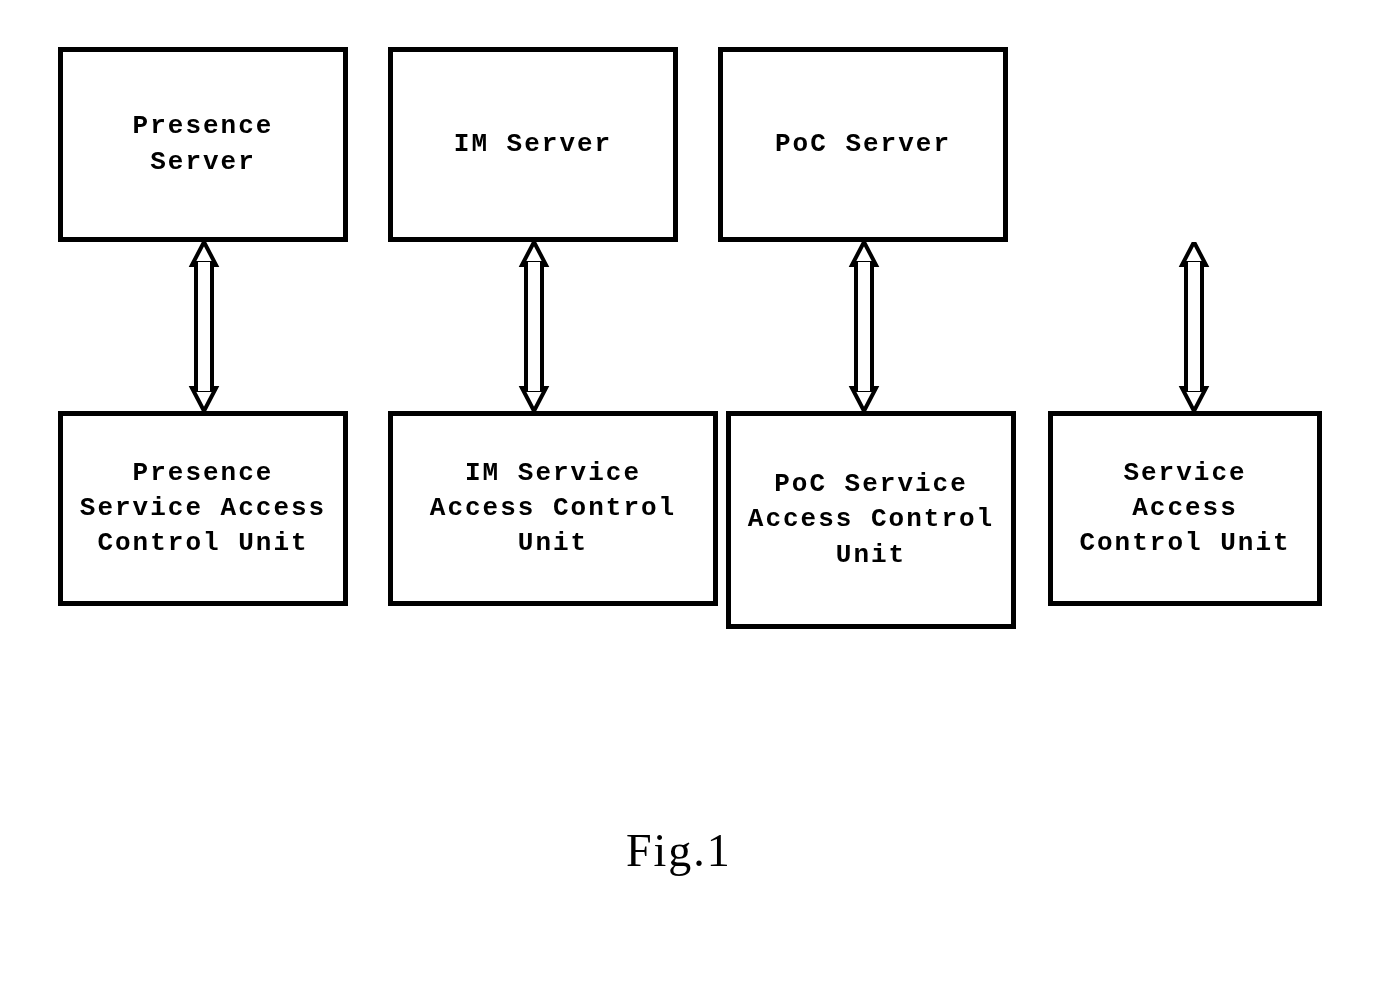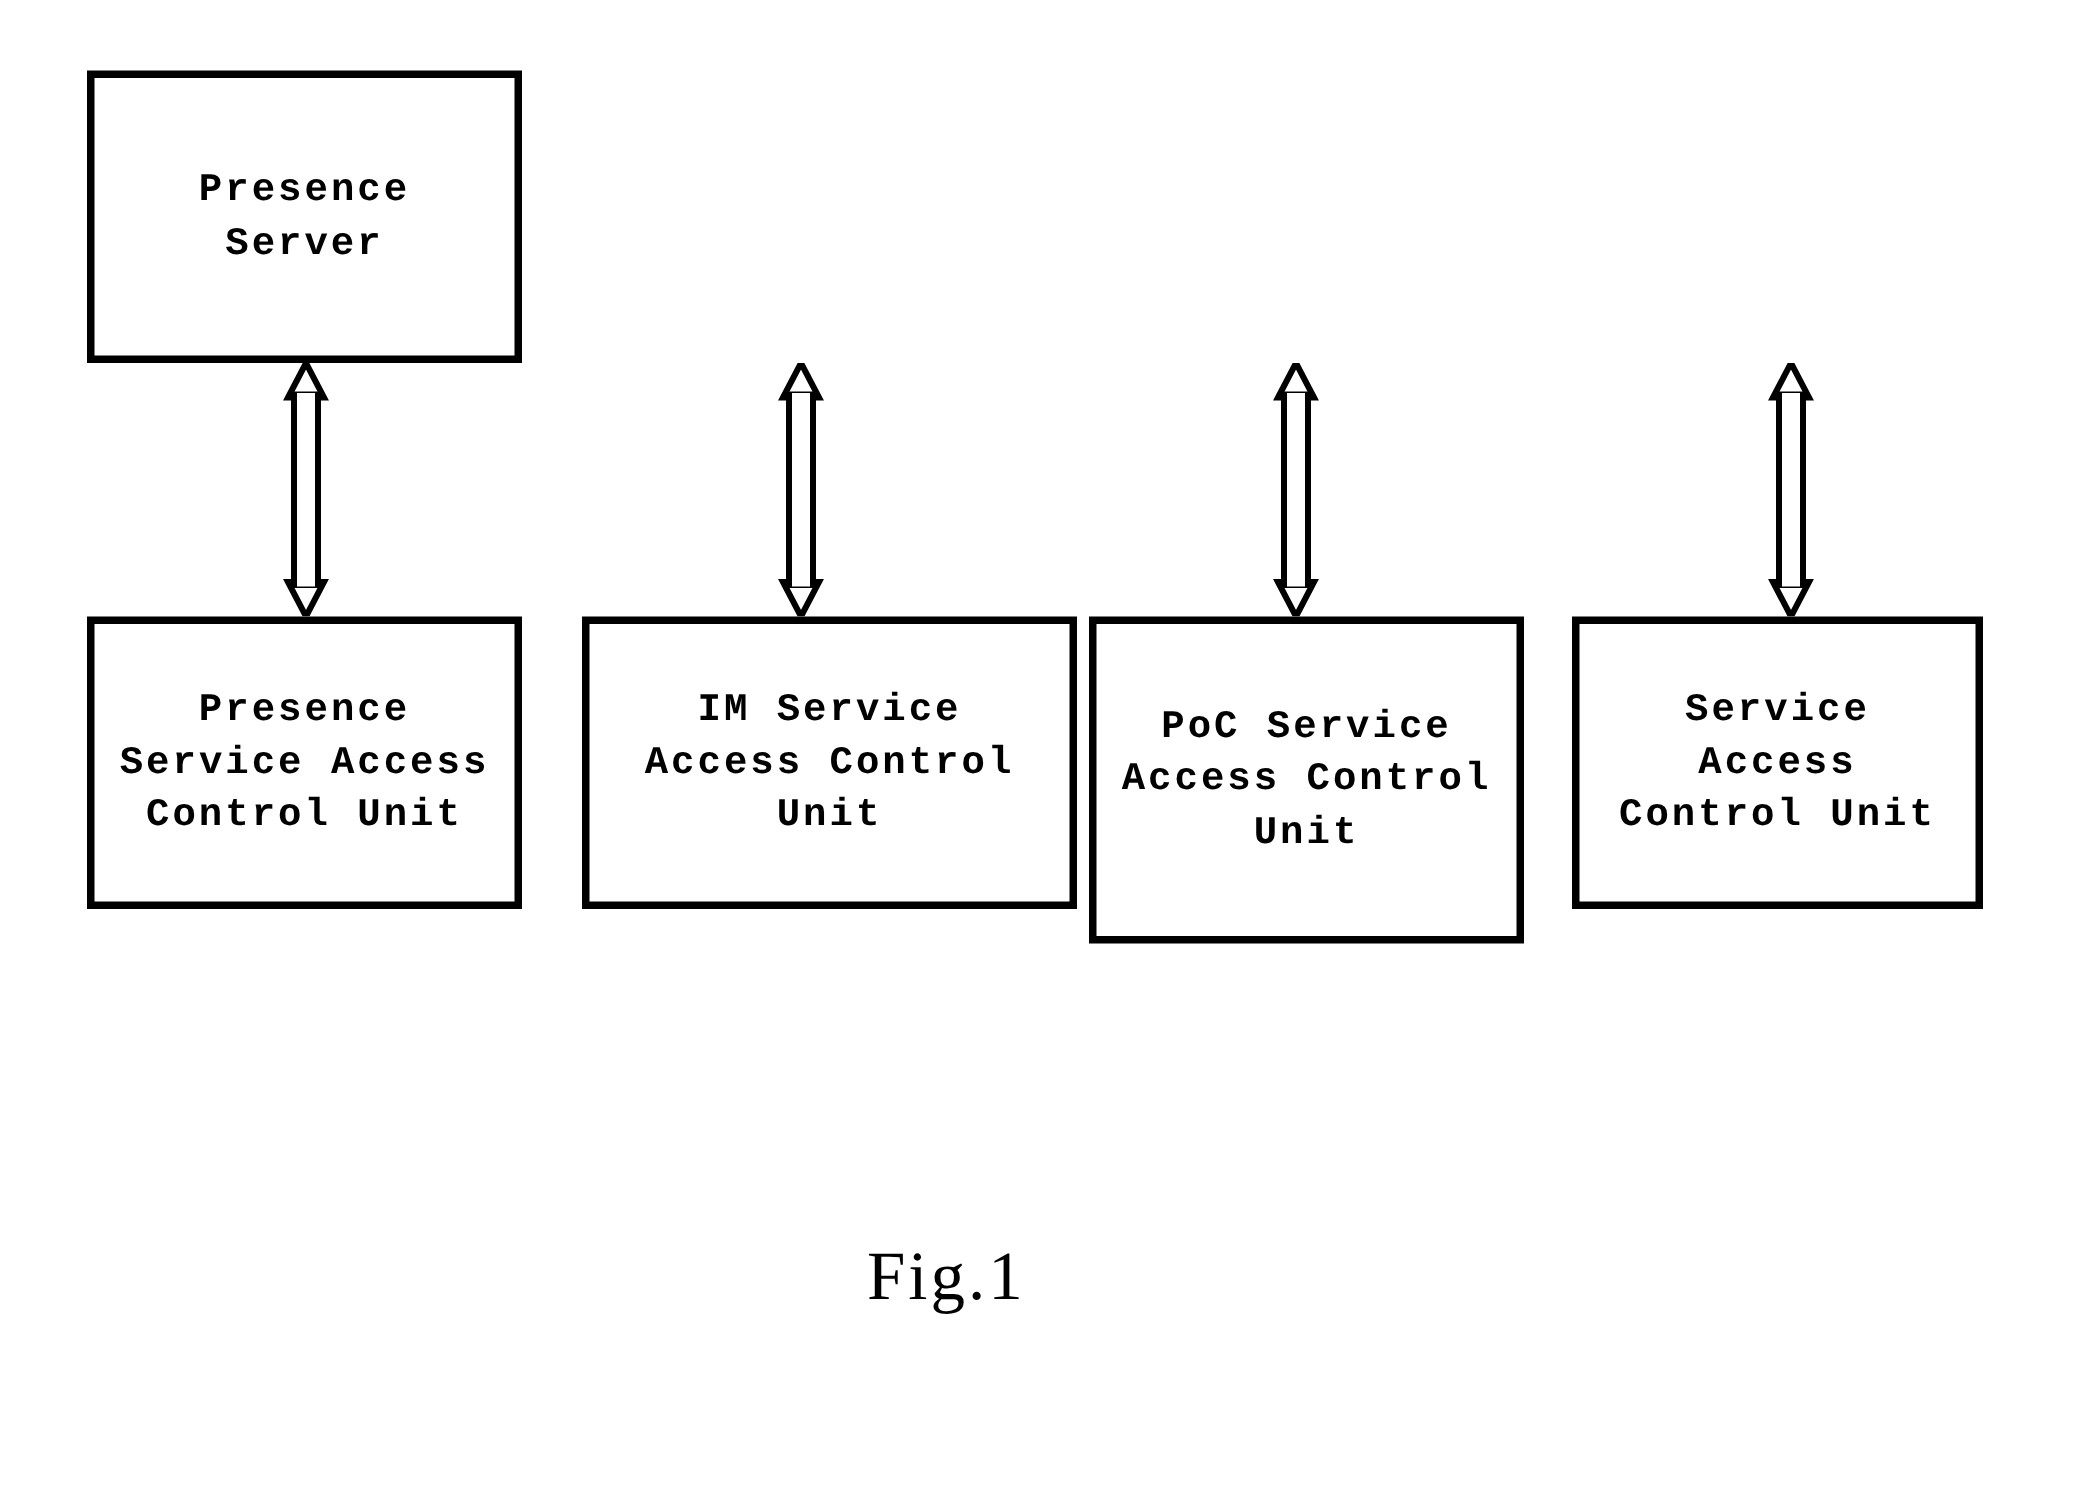--- a/index.html
+++ b/index.html
@@ -52,31 +52,33 @@
     <polygon points="5,23 17,0 29,23" fill="#fff" stroke="#000" stroke-width="4"></polygon>
     <polygon points="5,146 17,169 29,146" fill="#fff" stroke="#000" stroke-width="4"></polygon>
     <rect x="9" y="21" width="16" height="127" fill="#fff" stroke="#000" stroke-width="4"></rect>
     <rect x="11" y="20" width="12" height="6" fill="#fff"></rect>
     <rect x="11" y="143" width="12" height="6" fill="#fff"></rect>
   </svg>
   <div class="box" style="left:58px; top:411px; width:290px; height:195px;">Presence
 Service Access
 Control Unit</div>
 
+  <div class="box" style="left:388px; top:47px; width:290px; height:195px;">IM Server</div>
   <svg class="arrow" style="left:517px; top:242px; width:34px; height:169px;" viewBox="0 0 34 169">
     <polygon points="5,23 17,0 29,23" fill="#fff" stroke="#000" stroke-width="4"></polygon>
     <polygon points="5,146 17,169 29,146" fill="#fff" stroke="#000" stroke-width="4"></polygon>
     <rect x="9" y="21" width="16" height="127" fill="#fff" stroke="#000" stroke-width="4"></rect>
     <rect x="11" y="20" width="12" height="6" fill="#fff"></rect>
     <rect x="11" y="143" width="12" height="6" fill="#fff"></rect>
   </svg>
   <div class="box" style="left:388px; top:411px; width:330px; height:195px;">IM Service
 Access Control
 Unit</div>
 
+  <div class="box" style="left:718px; top:47px; width:290px; height:195px;">PoC Server</div>
   <svg class="arrow" style="left:847px; top:242px; width:34px; height:169px;" viewBox="0 0 34 169">
     <polygon points="5,23 17,0 29,23" fill="#fff" stroke="#000" stroke-width="4"></polygon>
     <polygon points="5,146 17,169 29,146" fill="#fff" stroke="#000" stroke-width="4"></polygon>
     <rect x="9" y="21" width="16" height="127" fill="#fff" stroke="#000" stroke-width="4"></rect>
     <rect x="11" y="20" width="12" height="6" fill="#fff"></rect>
     <rect x="11" y="143" width="12" height="6" fill="#fff"></rect>
   </svg>
   <div class="box" style="left:726px; top:411px; width:290px; height:218px;">PoC Service
 Access Control
 Unit</div>
@@ -85,14 +87,14 @@
     <polygon points="5,23 17,0 29,23" fill="#fff" stroke="#000" stroke-width="4"></polygon>
     <polygon points="5,146 17,169 29,146" fill="#fff" stroke="#000" stroke-width="4"></polygon>
     <rect x="9" y="21" width="16" height="127" fill="#fff" stroke="#000" stroke-width="4"></rect>
     <rect x="11" y="20" width="12" height="6" fill="#fff"></rect>
     <rect x="11" y="143" width="12" height="6" fill="#fff"></rect>
   </svg>
   <div class="box" style="left:1048px; top:411px; width:274px; height:195px;">Service
 Access
 Control Unit</div>
 
-  <div class="fig-label" style="left:578px; top:824px;font-family:Liberation Serif, serif;">Fig.1</div>
+  <div class="fig-label" style="left:626px; top:824px;font-family:Liberation Serif, serif;">Fig.1</div>
 </div>
 
 </body></html>

